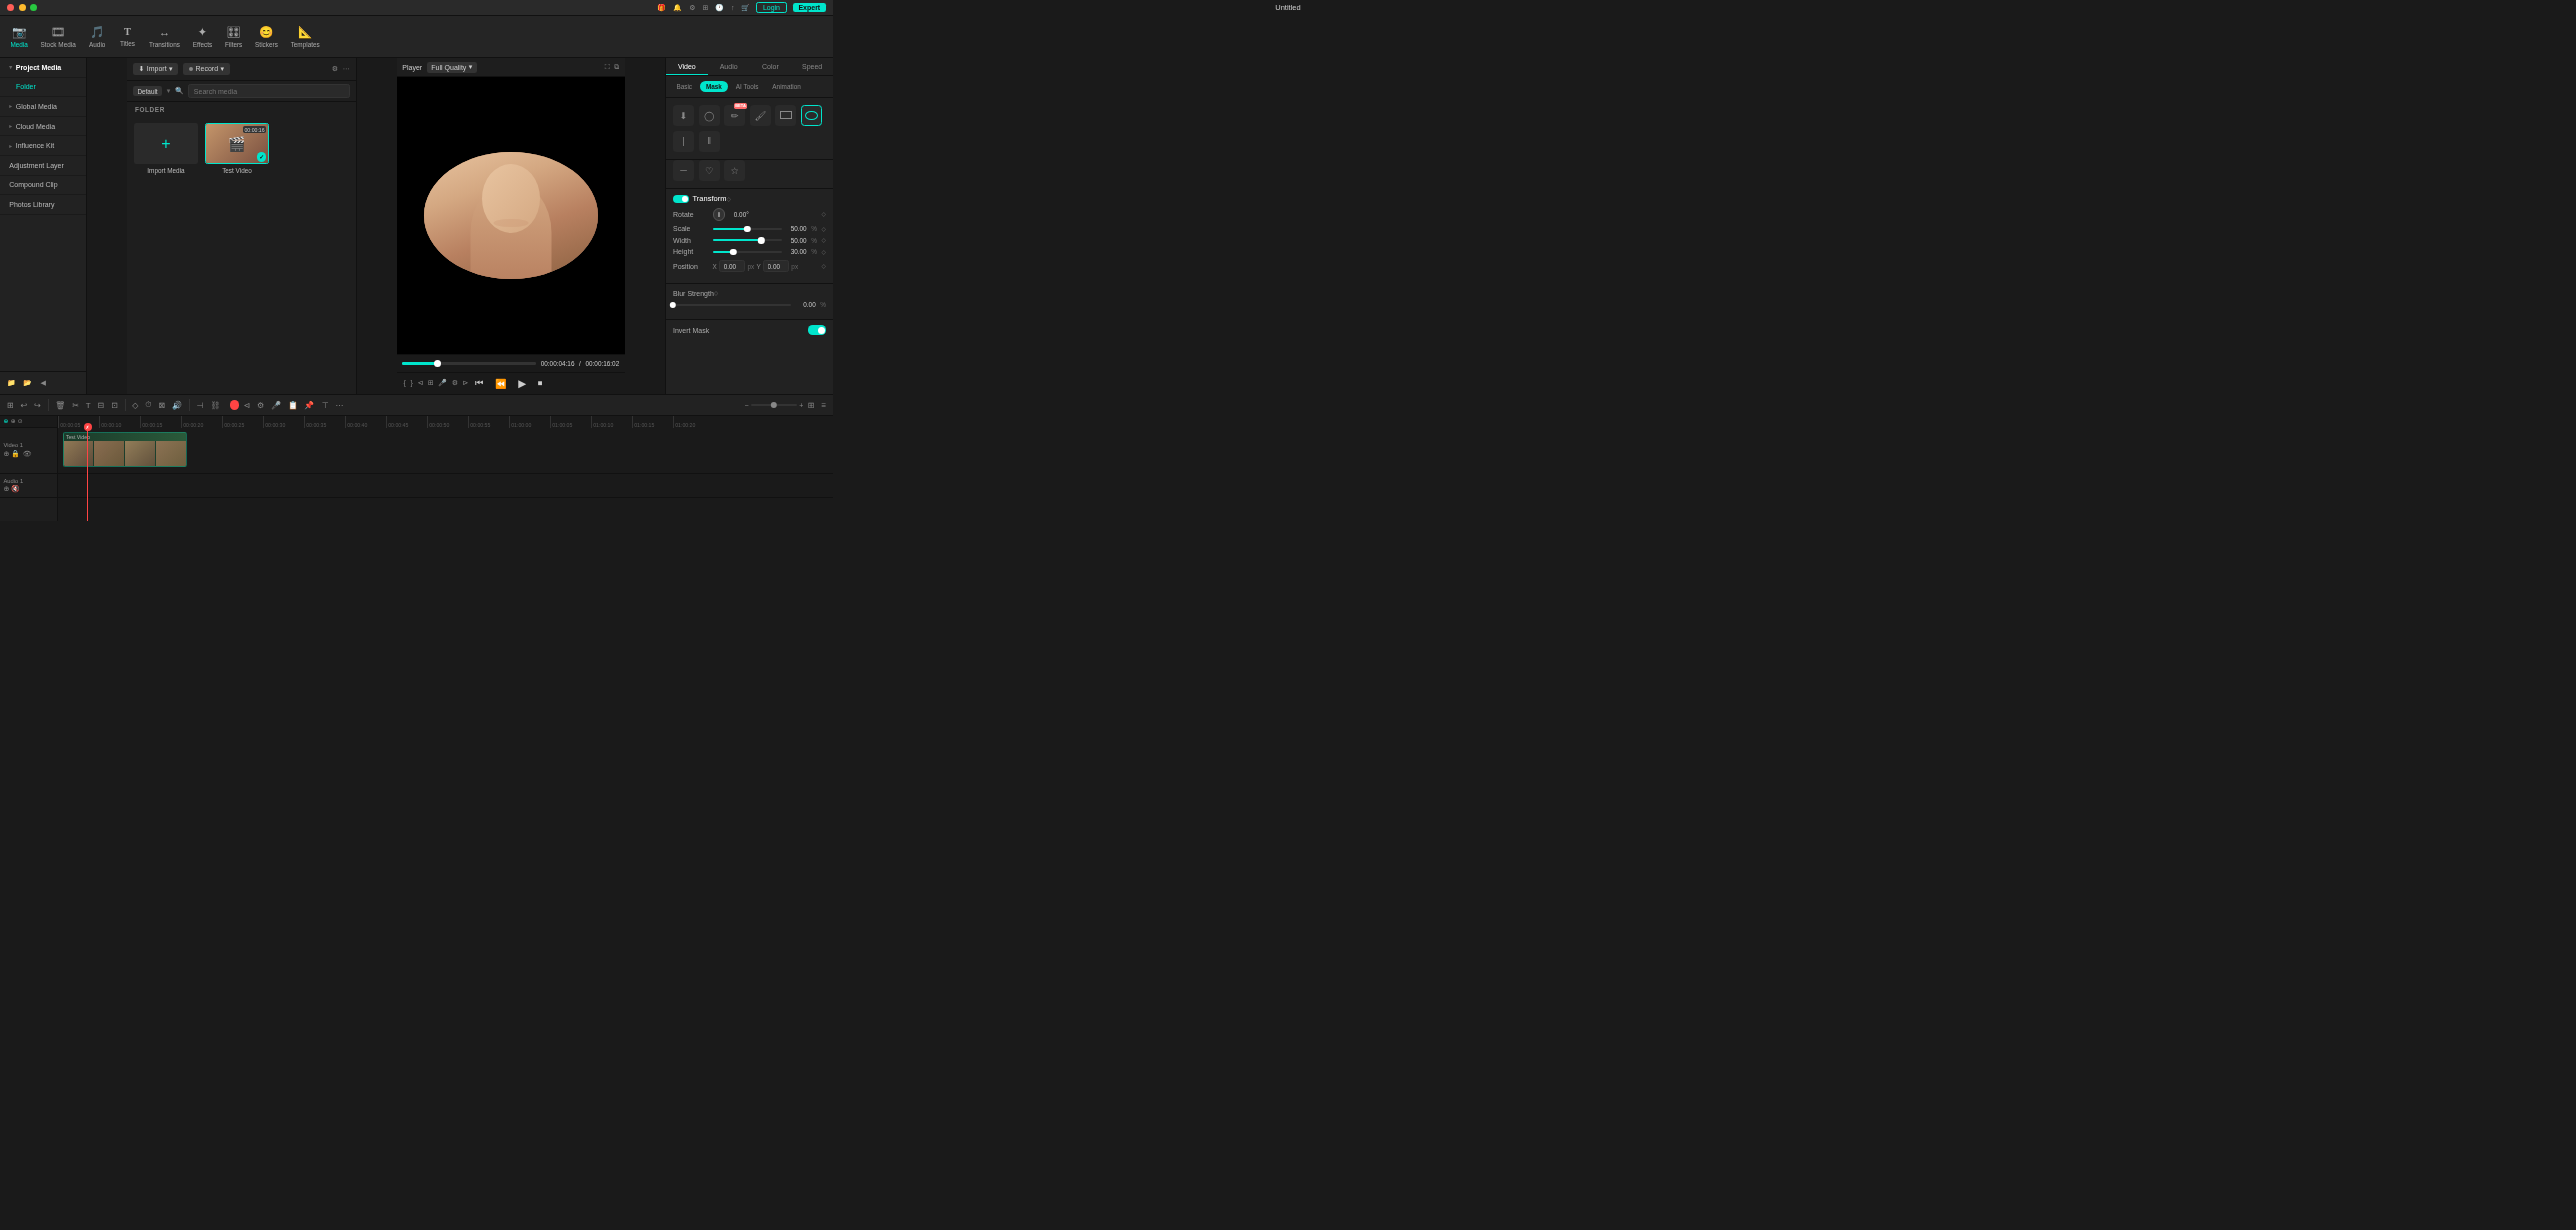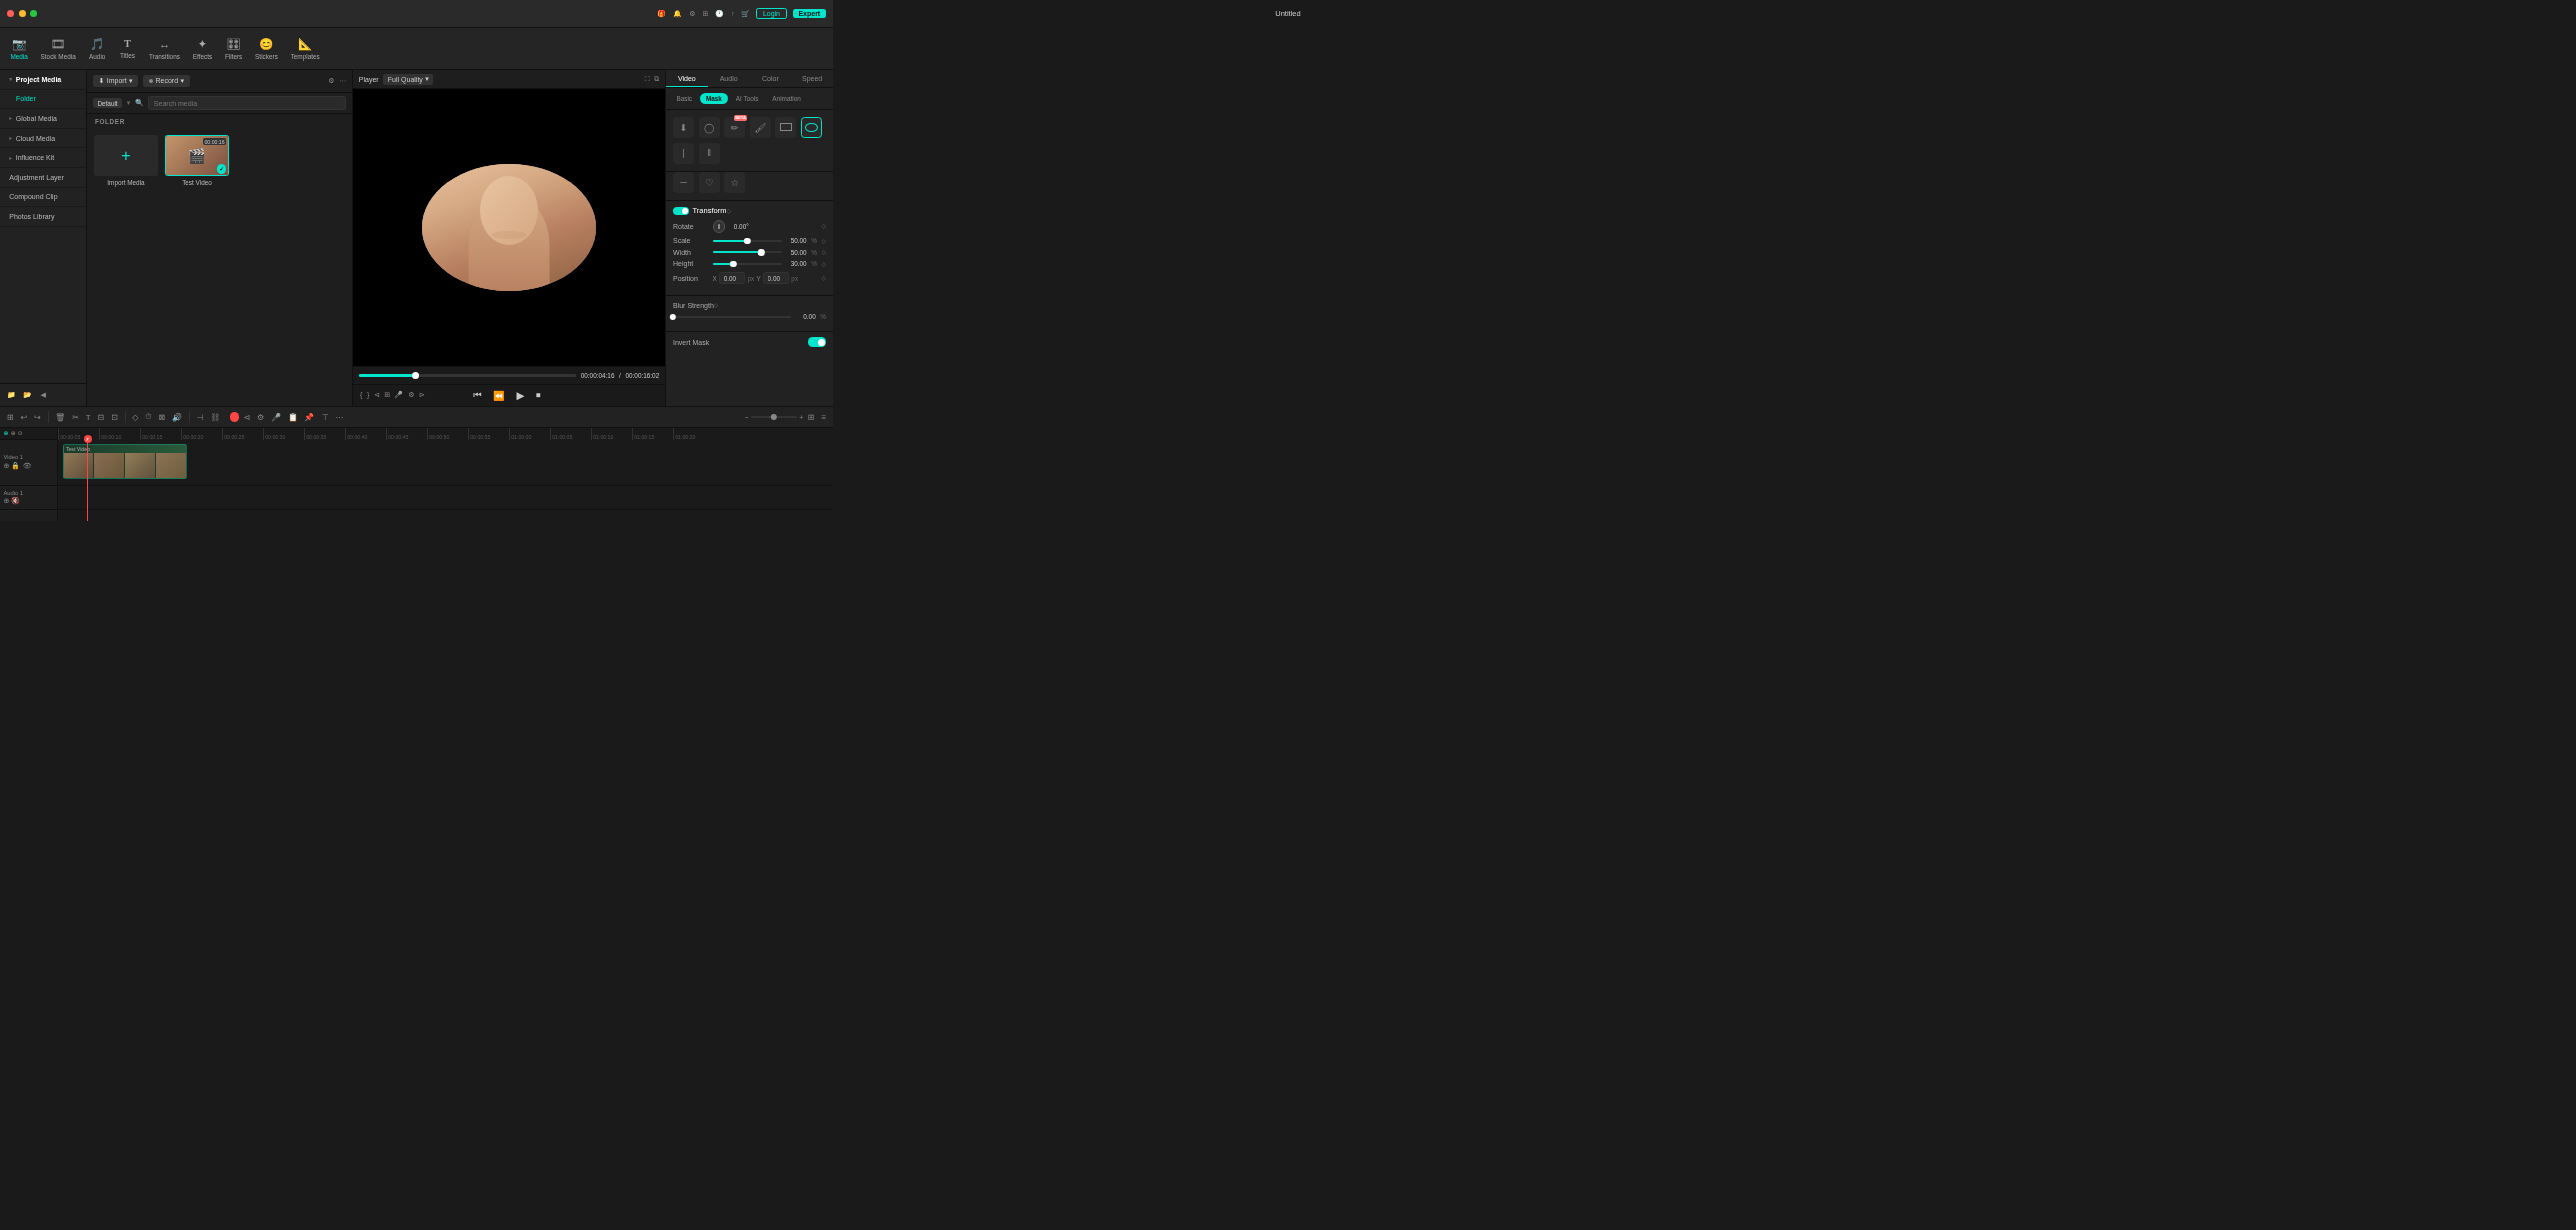--- a/index.html
+++ b/index.html
@@ -1,19 +1,19 @@
 <!DOCTYPE html>
 <html style="font-size:9.3px"><head>
   <meta charset="utf-8">
   <style>
     * { box-sizing: border-box; margin: 0; padding: 0; }
     body { background: #1a1a1a; color: #ccc; font-family: -apple-system, BlinkMacSystemFont, 'Segoe UI', sans-serif; font-size: 7px; overflow: hidden; width: 833px; height: 521px; }
 
     
-    .titlebar { height: 28px; background: #2a2a2a; display: flex; align-items: center; justify-content: space-between; padding: 0 7px; border-bottom: 0.6px solid #111; }
+    .titlebar { height: 16px; background: #2a2a2a; display: flex; align-items: center; justify-content: space-between; padding: 0 7px; border-bottom: 0.6px solid #111; }
     .titlebar-left { display: flex; align-items: center; gap: 4.6px; }
     .traffic-light { width: 7px; height: 7px; border-radius: 50%; }
     .tl-red { background: #ff5f57; }
     .tl-yellow { background: #febc2e; }
     .tl-green { background: #28c840; }
     .titlebar-title { position: absolute; left: 50%; transform: translateX(-50%); font-size: 7.5px; color: #ccc; }
     .titlebar-right { display: flex; align-items: center; gap: 5.8px; font-size: 7px; }
     .titlebar-icons { display: flex; gap: 7px; align-items: center; color: #888; }
     .login-btn { background: transparent; border: 0.6px solid #00e5cc; color: #00e5cc; padding: 1.2px 5.8px; border-radius: 2.3px; cursor: pointer; font-size: 7px; }
     .expert-btn { background: #00e5cc; border: none; color: #111; padding: 1.2px 5.8px; border-radius: 2.3px; cursor: pointer; font-size: 7px; font-weight: 600; }
@@ -22,21 +22,21 @@
     .app { display: flex; flex-direction: column; height: calc(521px - 16px); }
 
     
     .top-toolbar { height: 42px; background: #252525; display: flex; align-items: center; padding: 0 4.6px; gap: 1.2px; border-bottom: 0.6px solid #111; }
     .toolbar-item { display: flex; flex-direction: column; align-items: center; gap: 2.3px; padding: 3.5px 5.8px; border-radius: 3.5px; cursor: pointer; color: #aaa; min-width: 29px; }
     .toolbar-item.active { color: #00e5cc; }
     .toolbar-item .icon { font-size: 11.6px; }
     .toolbar-item .label { font-size: 6.4px; }
 
     
-    .content { display: flex; flex: 1; overflow: hidden; }
+    .content { display: flex; flex: 1; overflow: hidden; gap: 40px; }
 
     
     .left-panel { width: 87px; background: #222; border-right: 0.6px solid #111; display: flex; flex-direction: column; }
     .left-panel-item { padding: 5.8px 9.3px; cursor: pointer; color: #bbb; font-size: 7px; border-bottom: 0.6px solid #1a1a1a; display: flex; align-items: center; gap: 3.5px; }
     .left-panel-item.active { color: #fff; font-weight: 600; }
     .left-panel-item .arrow { font-size: 5.8px; color: #666; }
     .folder-indent { padding-left: 16px; color: #00e5cc; font-size: 7px; }
     .left-panel-bottom { display: flex; padding: 4.6px; gap: 3.5px; border-top: 0.6px solid #111; margin-top: auto; }
     .left-panel-bottom-btn { color: #888; cursor: pointer; padding: 2.3px; }
 

